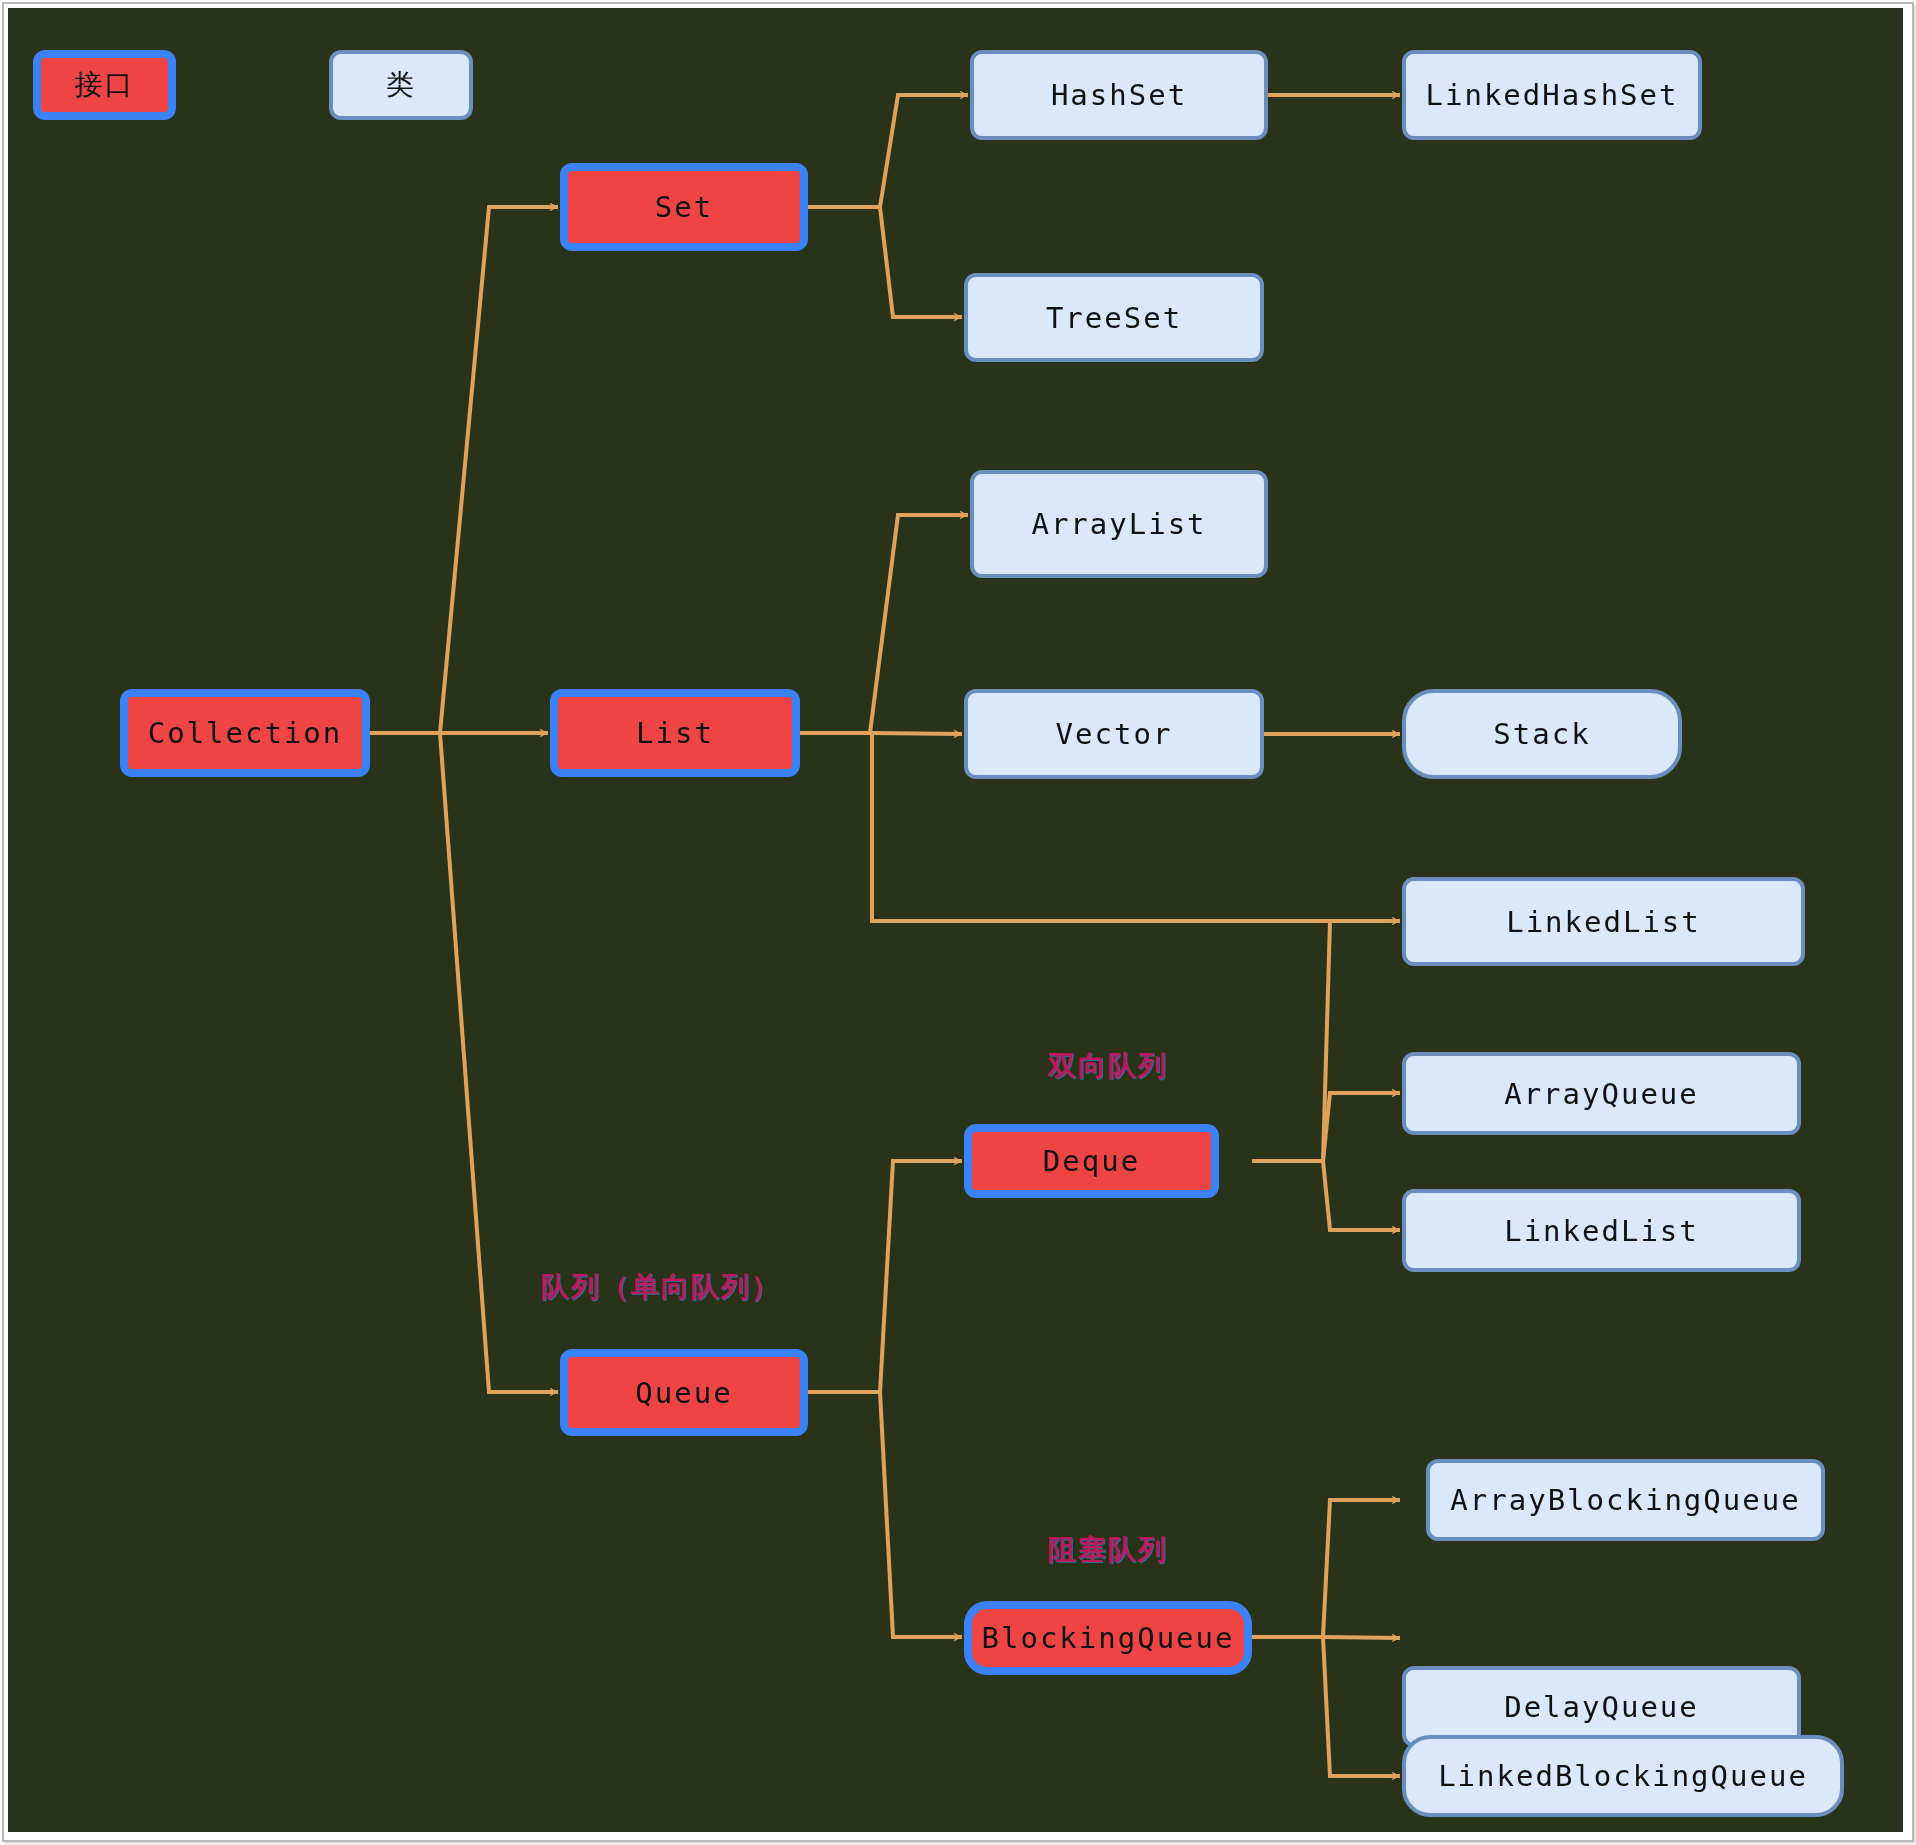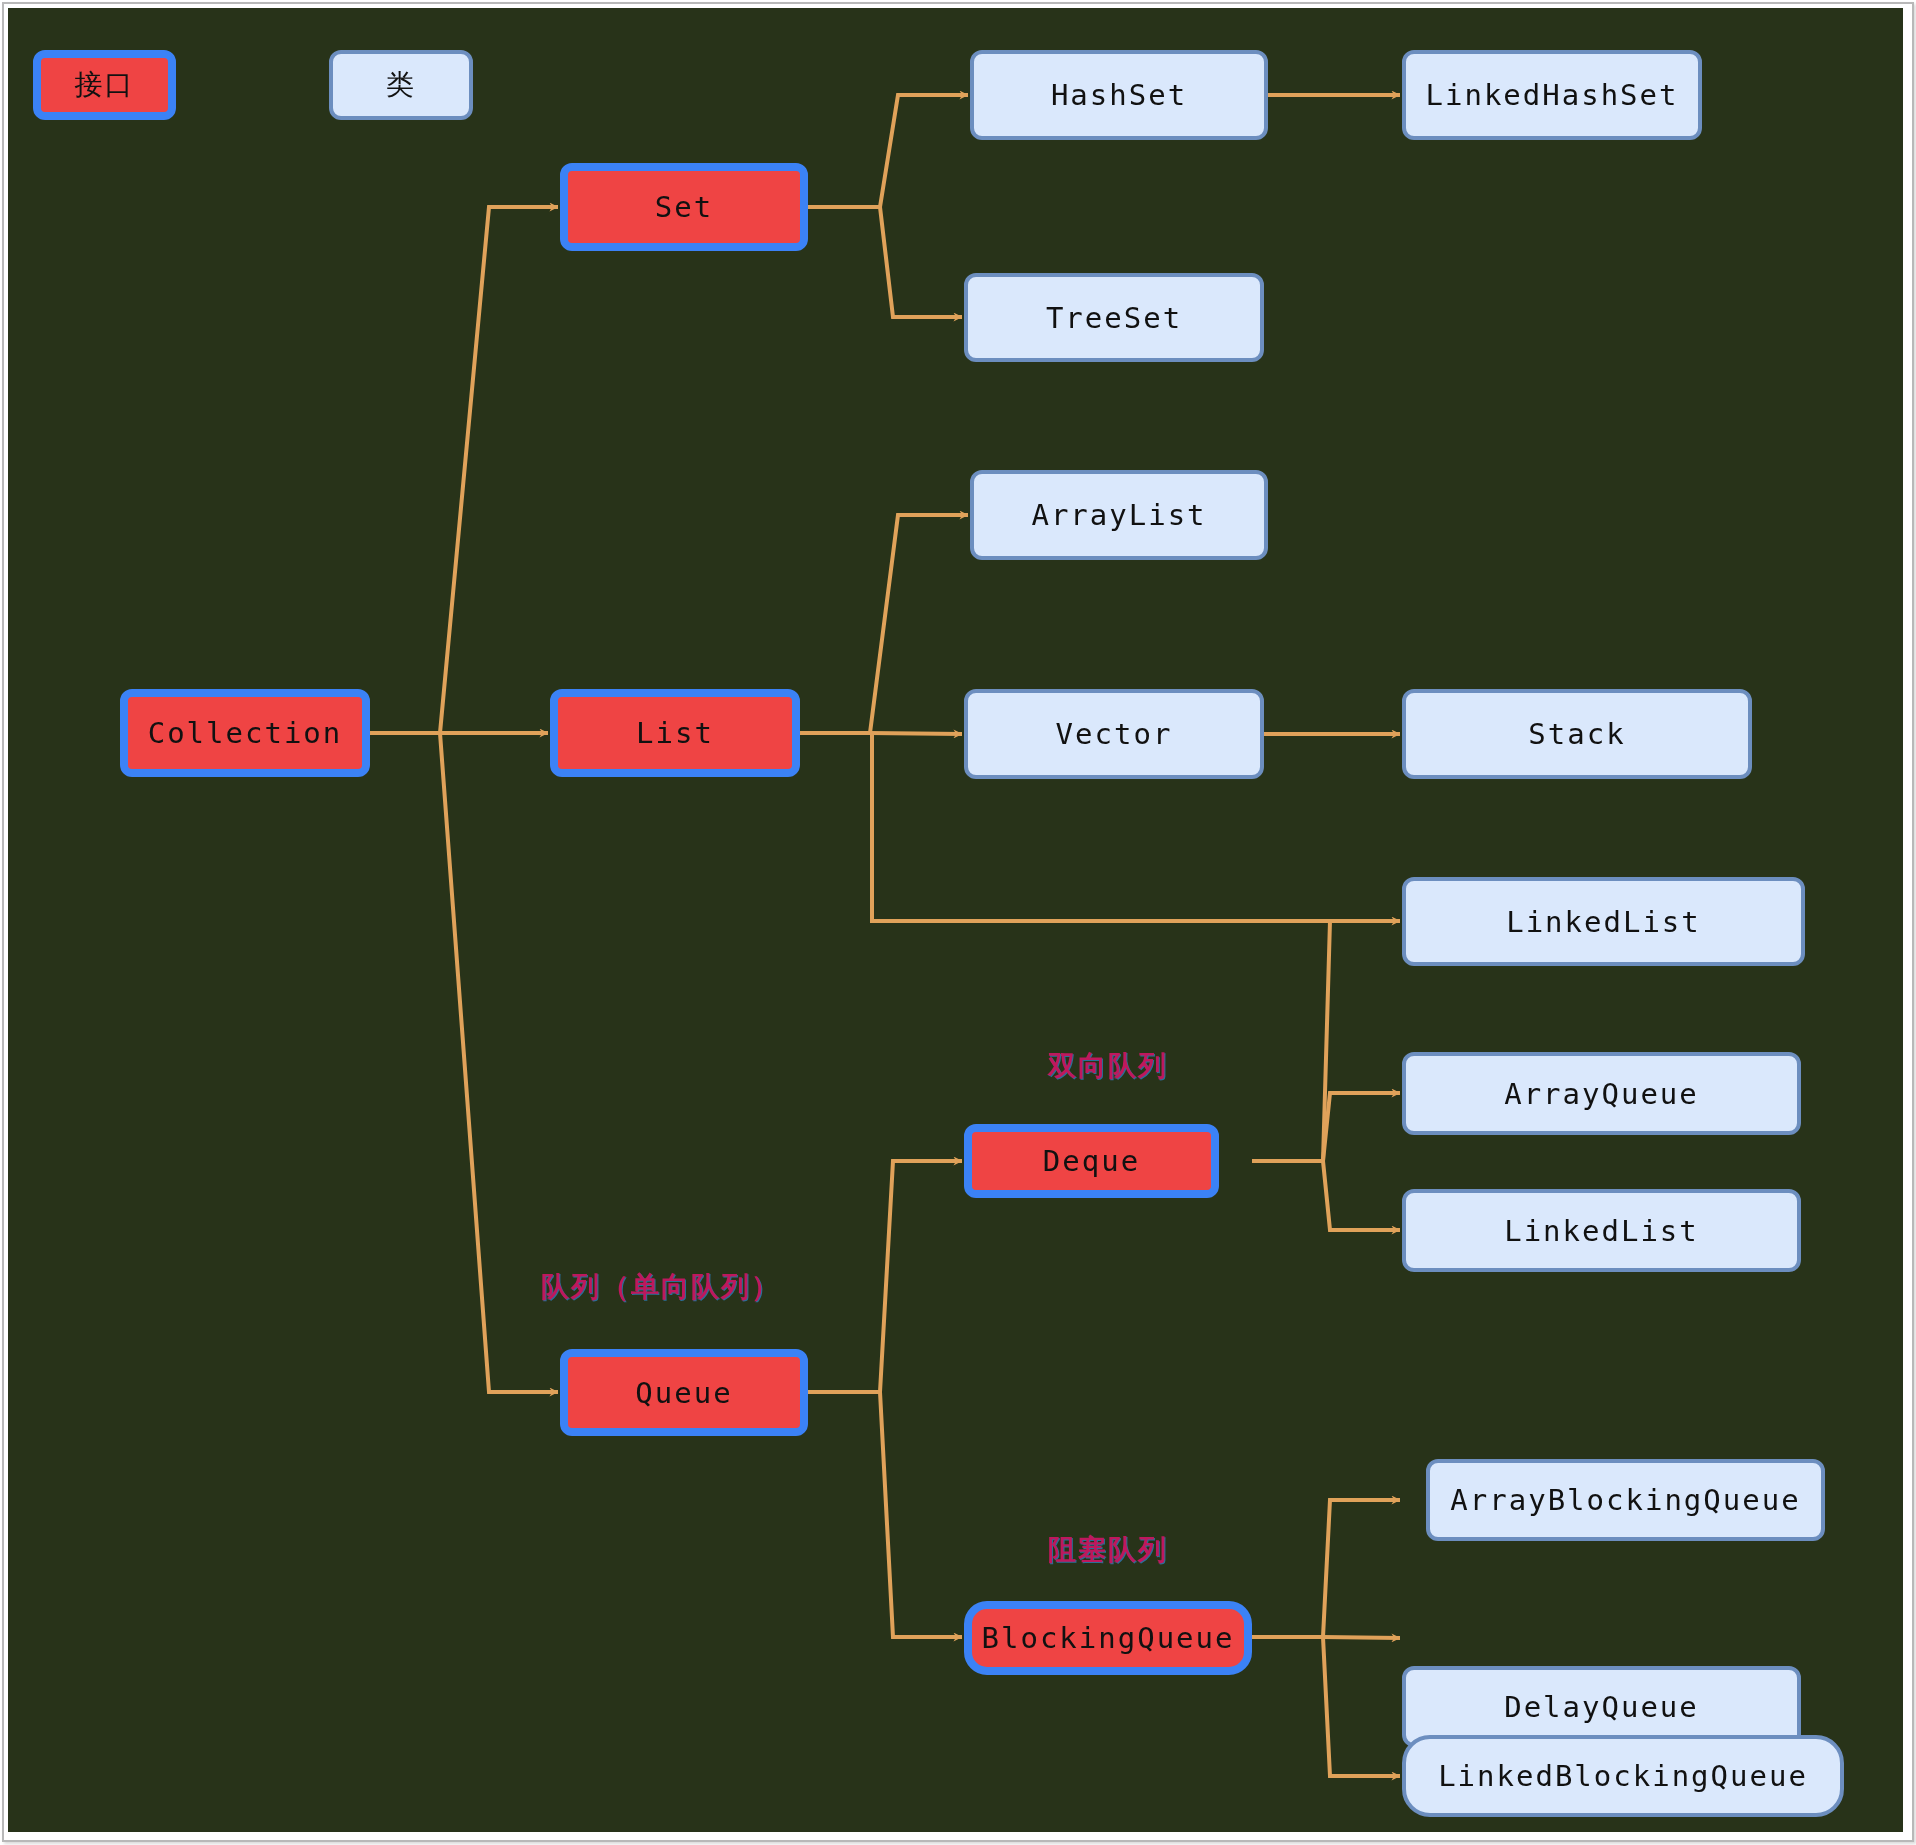--- a/index.html
+++ b/index.html
@@ -61,23 +61,23 @@
 <div class="node iface" style="left:120px;top:689px;width:250px;height:88px;">Collection</div>
 <div class="node iface" style="left:560px;top:163px;width:248px;height:88px;">Set</div>
 <div class="node iface" style="left:550px;top:689px;width:250px;height:88px;">List</div>
 <div class="node iface" style="left:560px;top:1349px;width:248px;height:87px;">Queue</div>
 <div class="node iface" style="left:964px;top:1124px;width:255px;height:74px;">Deque</div>
 <div class="node iface" style="left:964px;top:1601px;width:288px;height:74px;border-radius:23px;">BlockingQueue</div>
 
 <div class="node cls" style="left:970px;top:50px;width:298px;height:90px;">HashSet</div>
 <div class="node cls" style="left:1402px;top:50px;width:300px;height:90px;">LinkedHashSet</div>
 <div class="node cls" style="left:964px;top:273px;width:300px;height:89px;">TreeSet</div>
-<div class="node cls" style="left:970px;top:470px;width:298px;height:90px;">ArrayList</div>
+<div class="node cls" style="left:970px;top:470px;width:298px;height:108px;">ArrayList</div>
 <div class="node cls" style="left:964px;top:689px;width:300px;height:90px;">Vector</div>
-<div class="node cls" style="left:1402px;top:689px;width:350px;height:90px;">Stack</div>
+<div class="node cls" style="left:1402px;top:689px;width:280px;height:90px;border-radius:32px;">Stack</div>
 <div class="node cls" style="left:1402px;top:877px;width:403px;height:89px;">LinkedList</div>
 <div class="node cls" style="left:1402px;top:1052px;width:399px;height:83px;">ArrayQueue</div>
 <div class="node cls" style="left:1402px;top:1189px;width:399px;height:83px;">LinkedList</div>
 <div class="node cls" style="left:1402px;top:1459px;width:399px;height:82px;margin-left:24px;">ArrayBlockingQueue</div>
 <div class="node cls" style="left:1402px;top:1666px;width:399px;height:81px;">DelayQueue</div>
 <div class="node cls" style="left:1402px;top:1735px;width:442px;height:82px;border-radius:28px;">LinkedBlockingQueue</div>
 
 <div class="note" style="left:661px;top:1287px;">队列（单向队列）</div>
 <div class="note" style="left:1108px;top:1066px;">双向队列</div>
 <div class="note" style="left:1108px;top:1550px;">阻塞队列</div>

